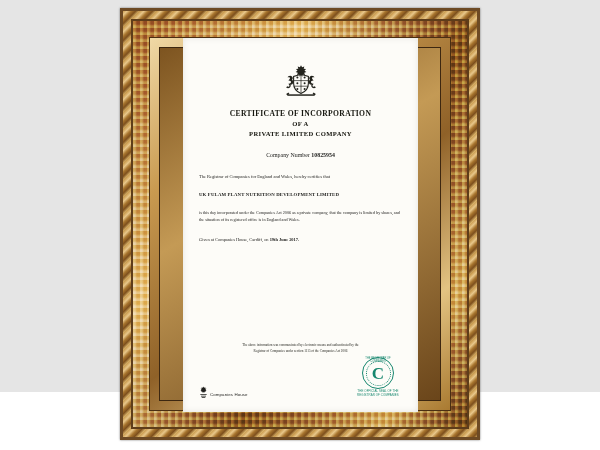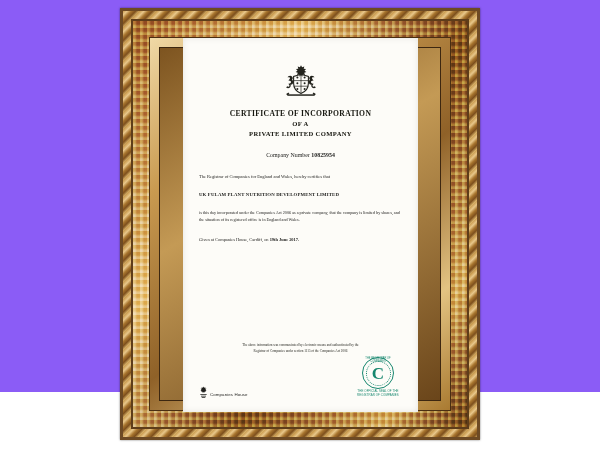--- a/index.html
+++ b/index.html
@@ -12,21 +12,21 @@
     height: 450px;
     overflow: hidden;
     font-family: "Liberation Serif", serif;
   }
 
   
   #stage {
     position: relative;
     width: 600px;
     height: 392px;
-    background: #8b5cf6;
+    background: #e5e5e5;
   }
 
   
   .frame-outer {
     position: absolute;
     left: 120px;
     top: 8px;
     width: 360px;
     height: 432px;
     box-sizing: border-box;

